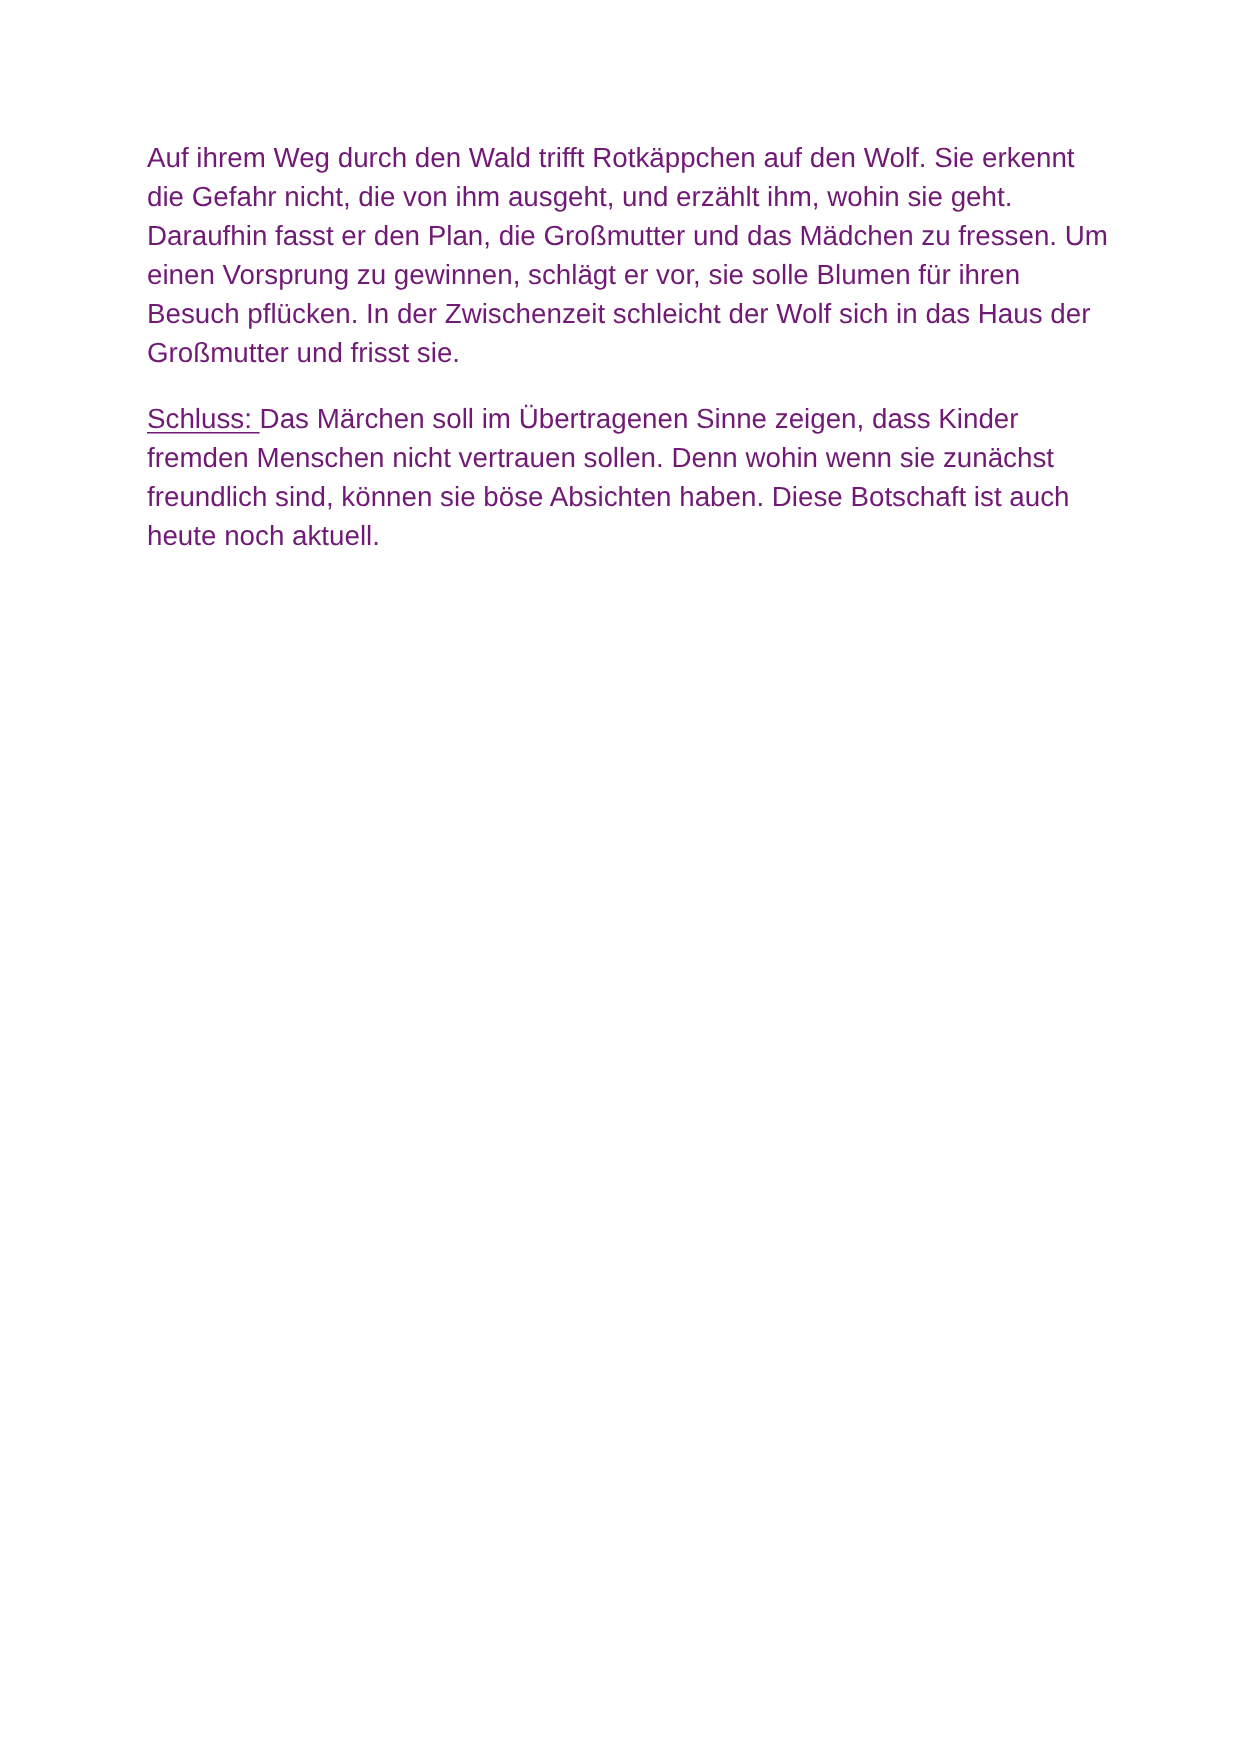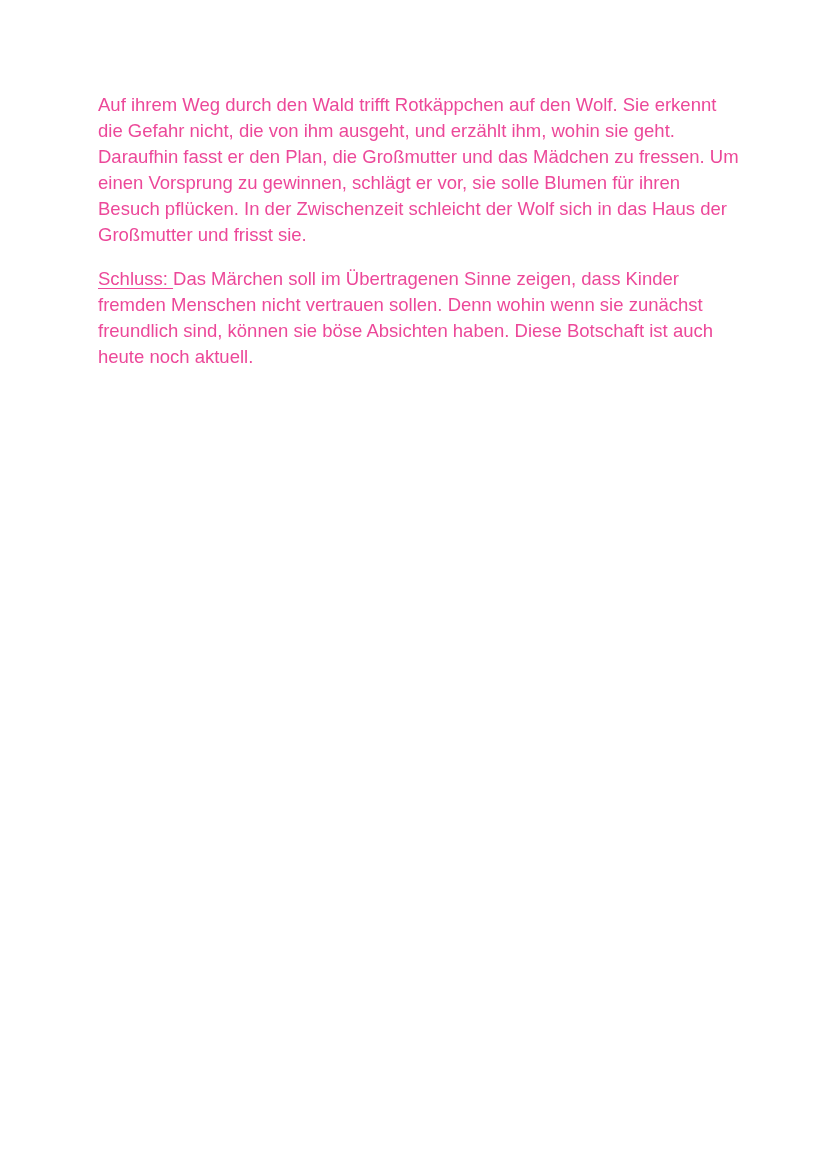--- a/index.html
+++ b/index.html
@@ -23,21 +23,21 @@
   .content {
     position: absolute;
     left: 98px;
     top: 92px;
     width: 644px;
   }
   .para {
     margin: 0 0 18px 0;
     font-size: 18.5px;
     line-height: 26px;
-    color: #ec4899;
+    color: #701a75;
     letter-spacing: 0px;
     word-spacing: 0px;
   }
   .lead-underline {
     text-decoration: underline;
     text-underline-offset: 3px;
     text-align: center;
   }
 </style>
 </head>

